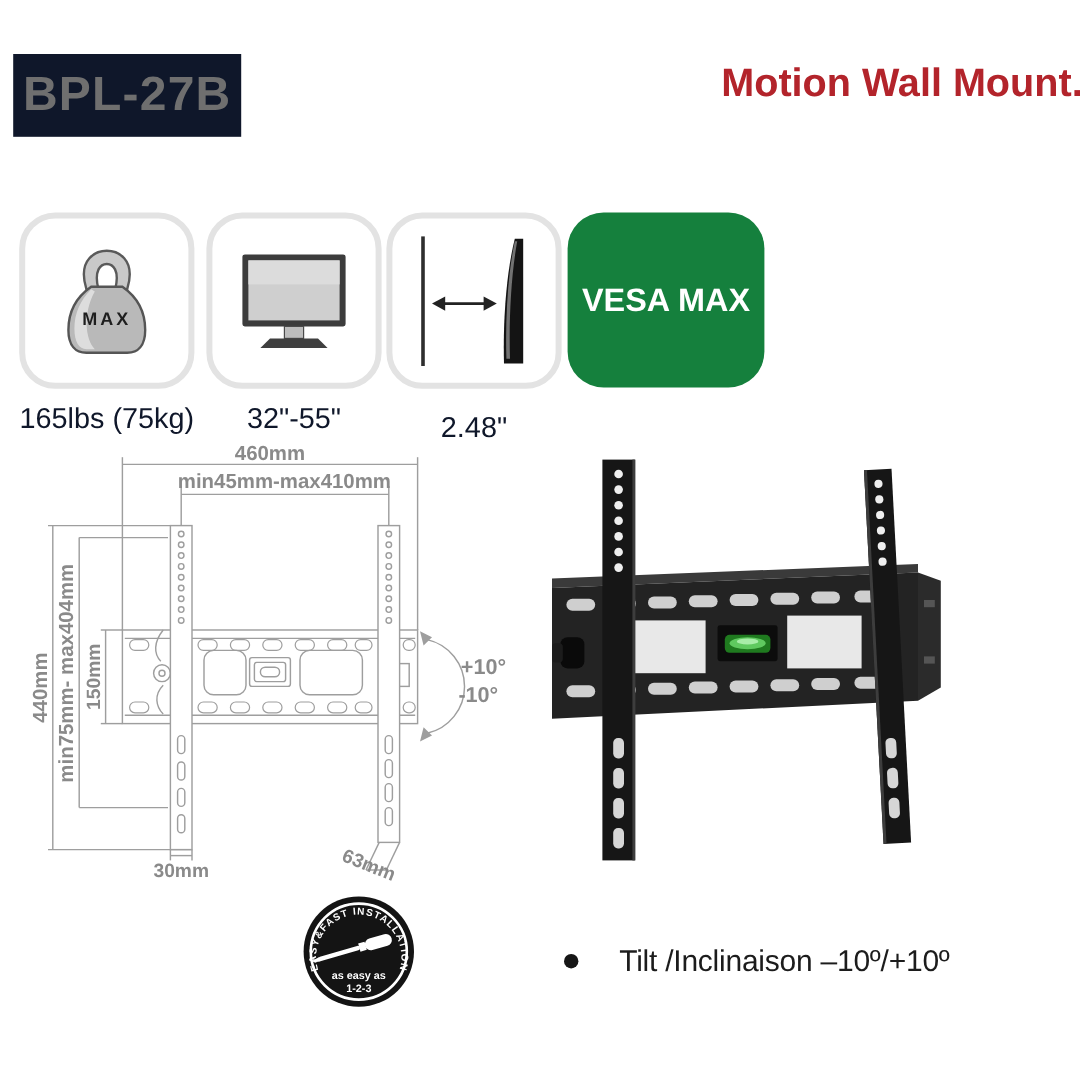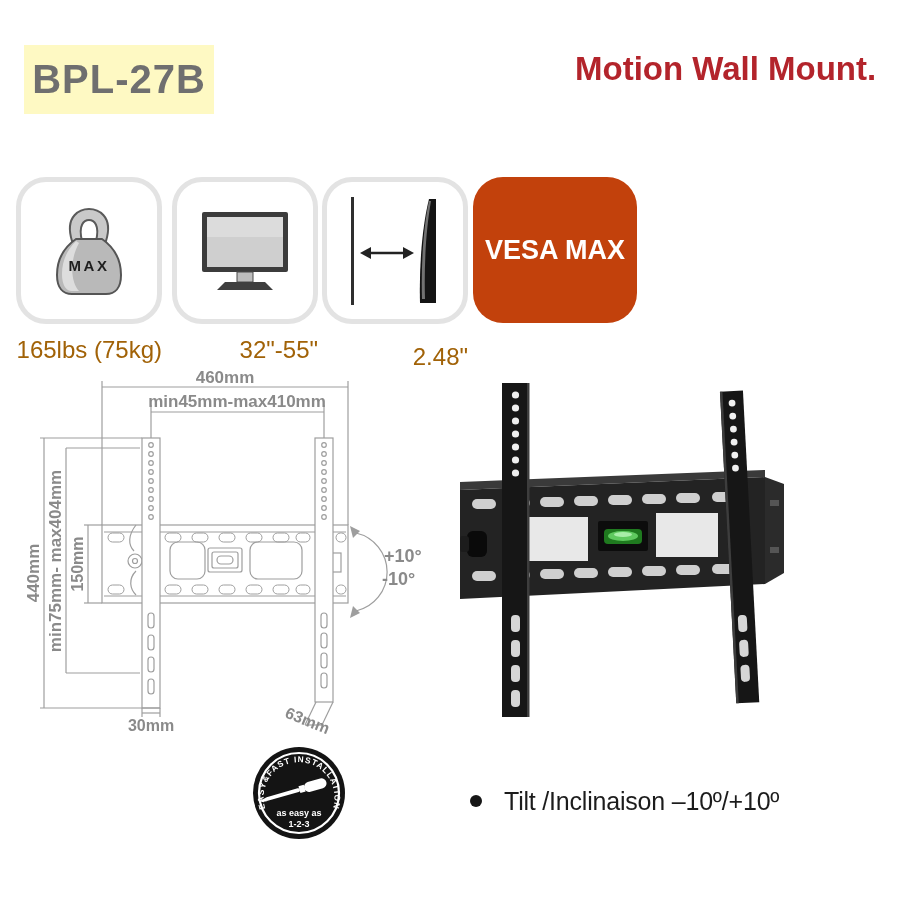--- a/index.html
+++ b/index.html
@@ -1,35 +1,35 @@
 <!DOCTYPE html>
 <html><head>
 <meta charset="utf-8">
 <style>
   html,body{margin:0;padding:0;background:#fff;}
   #canvas{position:relative;width:900px;height:900px;background:#fff;overflow:hidden;
           font-family:"Liberation Sans",sans-serif;}
   .abs{position:absolute;}
   
-  #model-box{left:24px;top:45px;width:190px;height:69px;background:#fef9c3;
+  #model-box{left:11px;top:45px;width:190px;height:69px;background:#0f172a;
              display:flex;align-items:center;justify-content:center;}
   #model-box span{font-size:40px;font-weight:bold;color:#6f6f6f;letter-spacing:1px;}
-  #main-title{left:575px;top:50px;width:285px;text-align:left;color:#b3242b;
+  #main-title{left:601px;top:50px;width:285px;text-align:left;color:#b3242b;
               font-size:33px;font-weight:bold;line-height:1.17;white-space:nowrap;}
   
   .feature-box{top:177px;width:146px;height:147px;border:5px solid #e3e3e3;border-radius:30px;
                background:#fff;box-sizing:border-box;display:flex;align-items:center;justify-content:center;}
   #feat-1{left:16px;} #feat-2{left:172px;} #feat-3{left:322px;}
-  #vesa-box{left:473px;top:177px;width:164px;height:146px;background:#c2410c;border-radius:30px;
+  #vesa-box{left:473px;top:177px;width:164px;height:146px;background:#15803d;border-radius:30px;
             display:flex;flex-direction:column;align-items:center;justify-content:center;gap:10px;
             color:#fff;font-size:27px;font-weight:bold;}
-  .feature-label{top:336px;width:146px;text-align:right;font-size:24px;color:#a16207;}
+  .feature-label{top:336px;width:146px;text-align:center;font-size:24px;color:#0f172a;}
   #label-1{left:16px;} #label-2{left:172px;} #label-3{left:322px;top:343px;}
   
-  #bullet-row{left:470px;top:787px;display:flex;align-items:flex-start;gap:22px;}
+  #bullet-row{left:470px;top:787px;display:flex;align-items:flex-start;gap:34px;}
   #bullet-dot{width:12px;height:12px;border-radius:50%;background:#161616;margin-top:8px;}
   #bullet-text{font-size:25px;color:#1c1c1c;letter-spacing:-0.2px;white-space:nowrap;}
   svg text{font-family:"Liberation Sans",sans-serif;}
 </style>
 </head>
 <body>
 
 <div id="canvas">
 
   <div class="abs" id="model-box">

